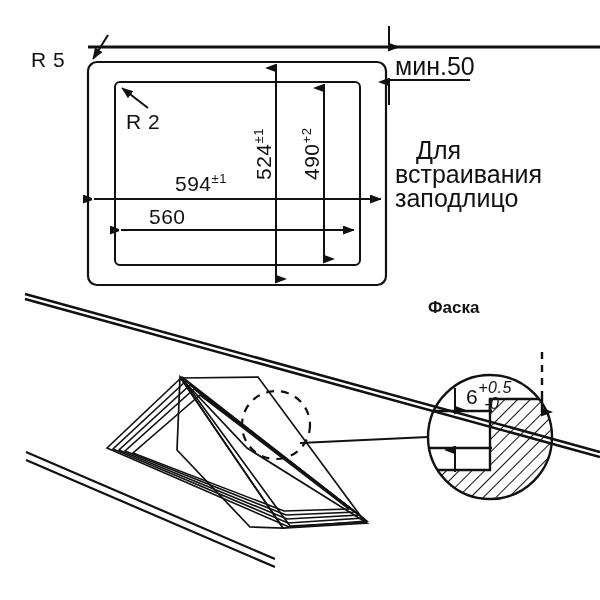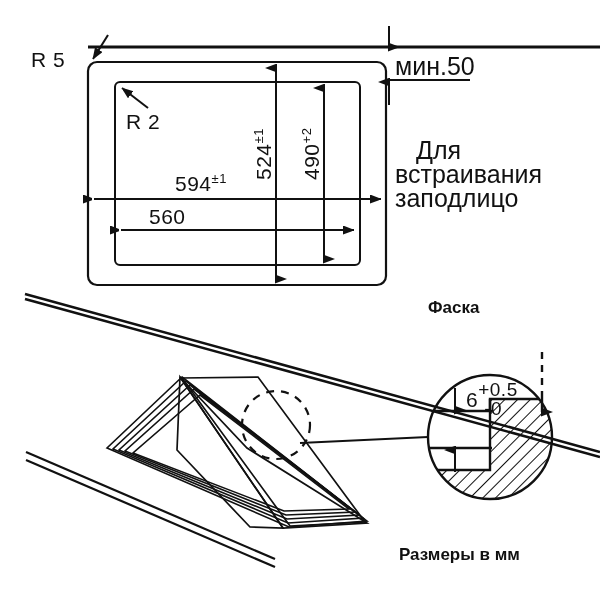--- a/index.html
+++ b/index.html
@@ -42,26 +42,27 @@
   .tol {
     font-size: 13px;
     vertical-align: super;
   }
   .rot90 {
     transform: rotate(-90deg);
     transform-origin: 0 0;
   }
   .frac {
     display: inline-block;
-    font-size: 19px;
+    font-size: 16px;
     line-height: 1.02;
     text-align: left;
     vertical-align: middle;
     position: relative;
     top: -2px;
+    font-style: italic;
   }
   .frac span { display: block; }
   .frac .lo { padding-left: 6px; }
 </style>
 </head>
 <body>
 
 <div id="page">
 
   <svg id="drawing" viewBox="0 0 600 600">
@@ -171,15 +172,14 @@
   <div class="lbl lbl-ru" style="left:395px; top:52px;"><span>мин.</span><span>50</span></div>
 
   <div class="lbl lbl-ru" style="left:416px; top:136px;">Для</div>
   <div class="lbl lbl-ru" style="left:395px; top:184px;">заподлицо</div>
   <div class="lbl lbl-ru" style="left:395px; top:160px;">встраивания</div>
 
   <div class="lbl lbl-bold" style="left:428px; top:298px;">Фаска</div>
 
   <div class="lbl lbl-dim" style="left:466px; top:382px;"><span>6</span><span class="frac"><span class="hi">+0.5</span><span class="lo">-0</span></span></div>
 
-  <div class="lbl lbl-bold" style="left:399px; top:545px;">Размеры в мм</div>
 
 </div>
 
 </body></html>

